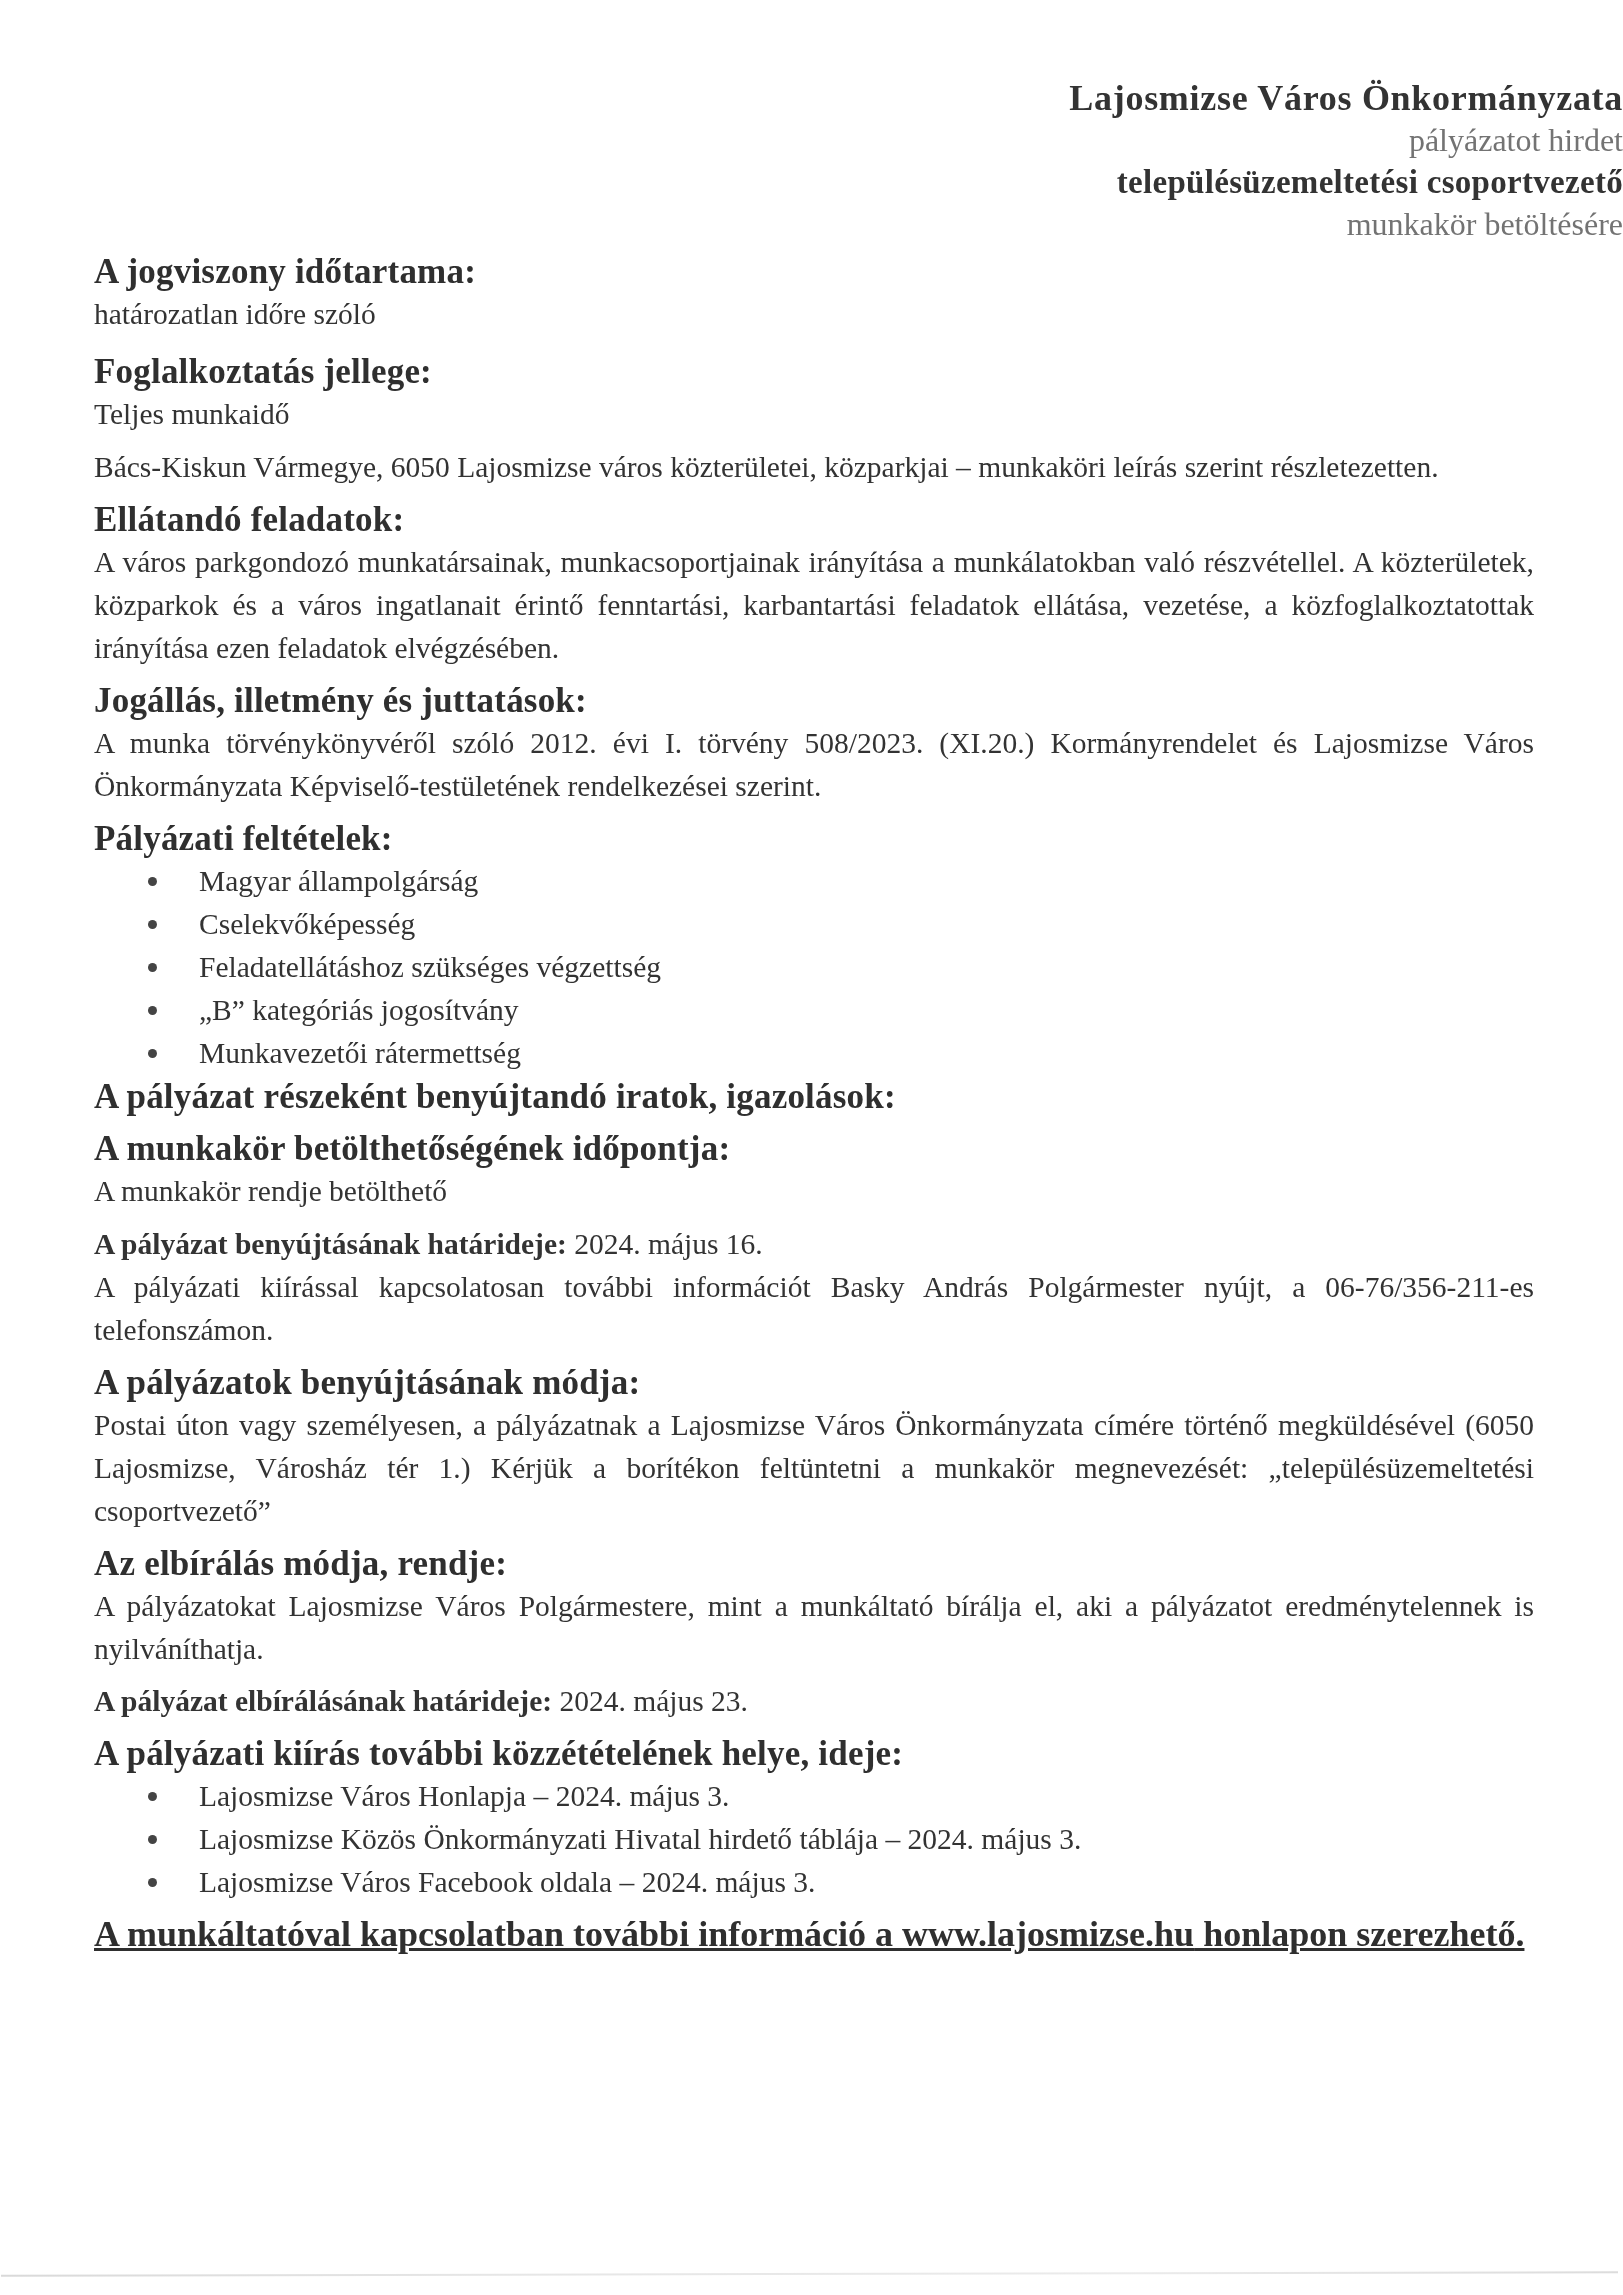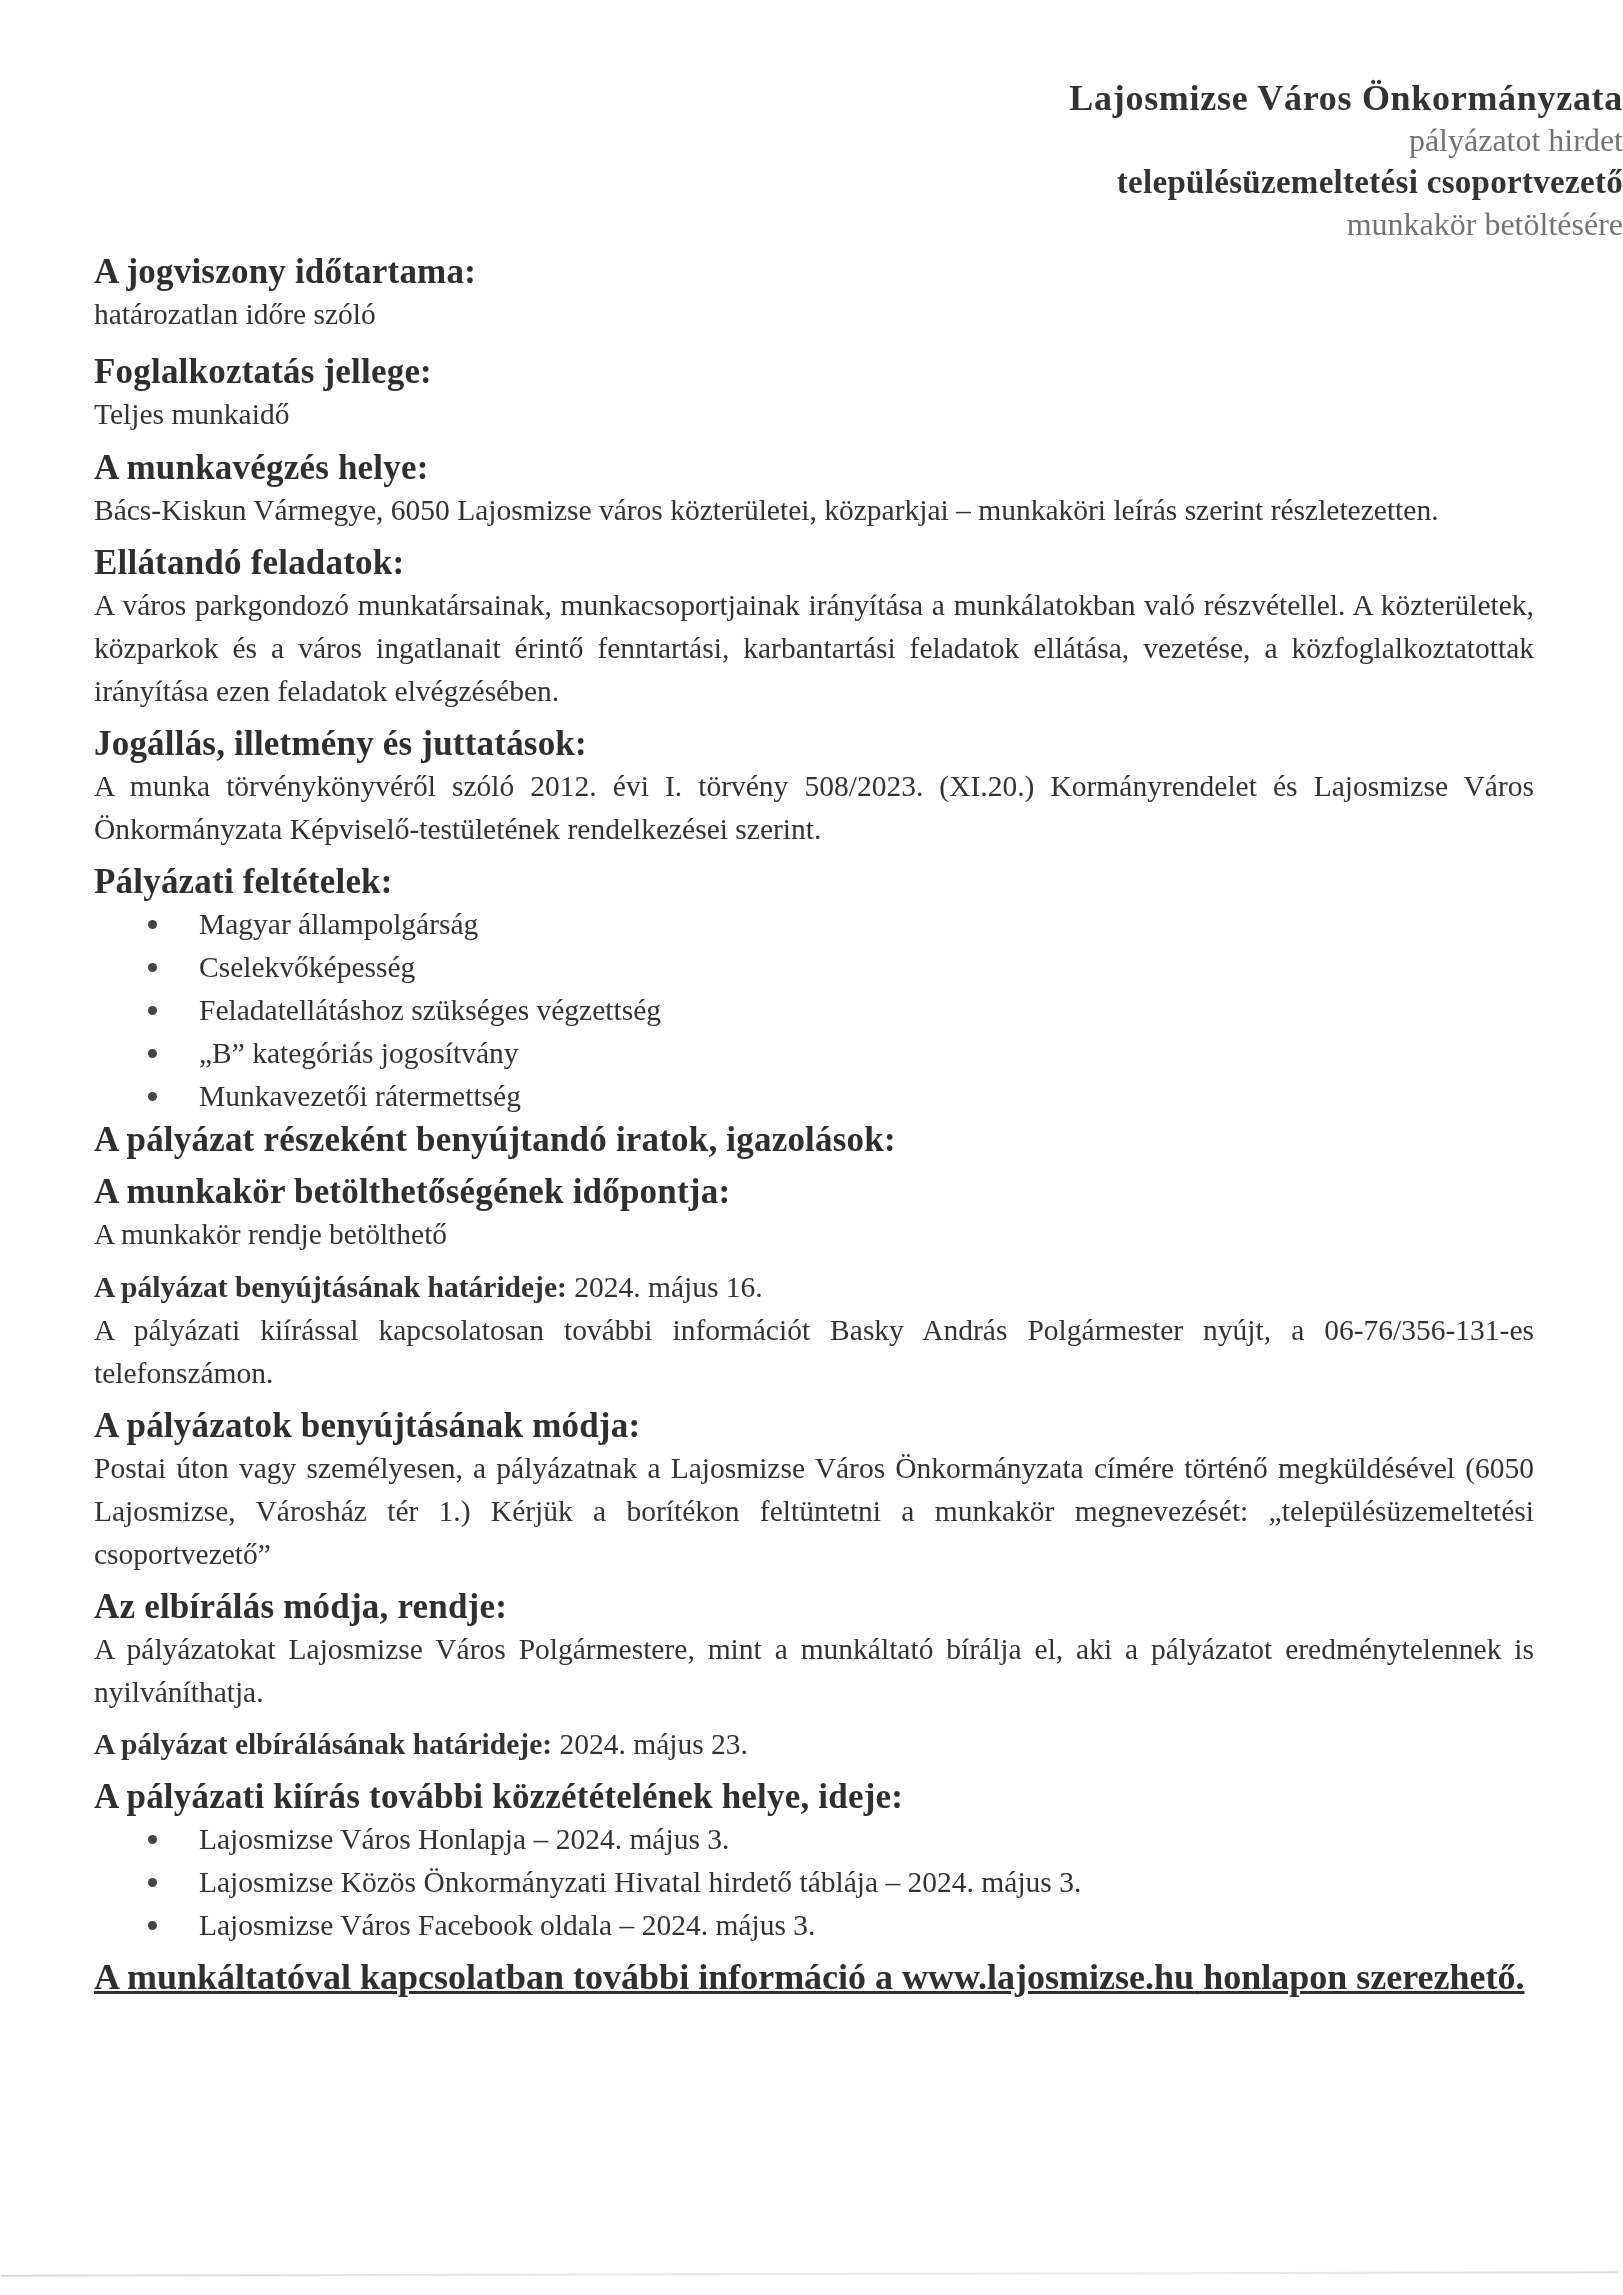--- a/index.html
+++ b/index.html
@@ -47,21 +47,20 @@
     </div>
     <div class="gap-b"></div>
 
     <div class="sec">
       <div class="label">Foglalkoztatás jellege:</div>
       <div class="text">Teljes munkaidő</div>
     </div>
     <div class="gap-a"></div>
 
     <div class="sec">
-      <div class="label">A munkavégzés helye:</div>
       <div class="text">Bács-Kiskun Vármegye, 6050 Lajosmizse város közterületei, közparkjai – munkaköri leírás szerint részletezetten.</div>
     </div>
     <div class="gap-a"></div>
 
     <div class="sec">
       <div class="label">Ellátandó feladatok:</div>
       <div class="text">A város parkgondozó munkatársainak, munkacsoportjainak irányítása a munkálatokban való részvétellel. A közterületek, közparkok és a város ingatlanait érintő fenntartási, karbantartási feladatok ellátása, vezetése, a közfoglalkoztatottak irányítása ezen feladatok elvégzésében.</div>
     </div>
     <div class="gap-a"></div>
 
@@ -88,21 +87,21 @@
     <div class="gap-a"></div>
 
     <div class="sec">
       <div class="label">A munkakör betölthetőségének időpontja:</div>
       <div class="text">A munkakör rendje betölthető</div>
     </div>
     <div class="gap-a"></div>
 
     <div class="sec">
       <div class="text"><span class="inline-label">A pályázat benyújtásának határideje:</span> <span>2024. május 16.</span></div>
-      <div class="text">A pályázati kiírással kapcsolatosan további információt Basky András Polgármester nyújt, a 06-76/356-131-es telefonszámon.</div>
+      <div class="text">A pályázati kiírással kapcsolatosan további információt Basky András Polgármester nyújt, a 06-76/356-211-es telefonszámon.</div>
     </div>
     <div class="gap-a"></div>
 
     <div class="sec">
       <div class="label">A pályázatok benyújtásának módja:</div>
       <div class="text">Postai úton vagy személyesen, a pályázatnak a Lajosmizse Város Önkormányzata címére történő megküldésével (6050 Lajosmizse, Városház tér 1.) Kérjük a borítékon feltüntetni a munkakör megnevezését: „településüzemeltetési csoportvezető”</div>
     </div>
     <div class="gap-a"></div>
 
     <div class="sec">

